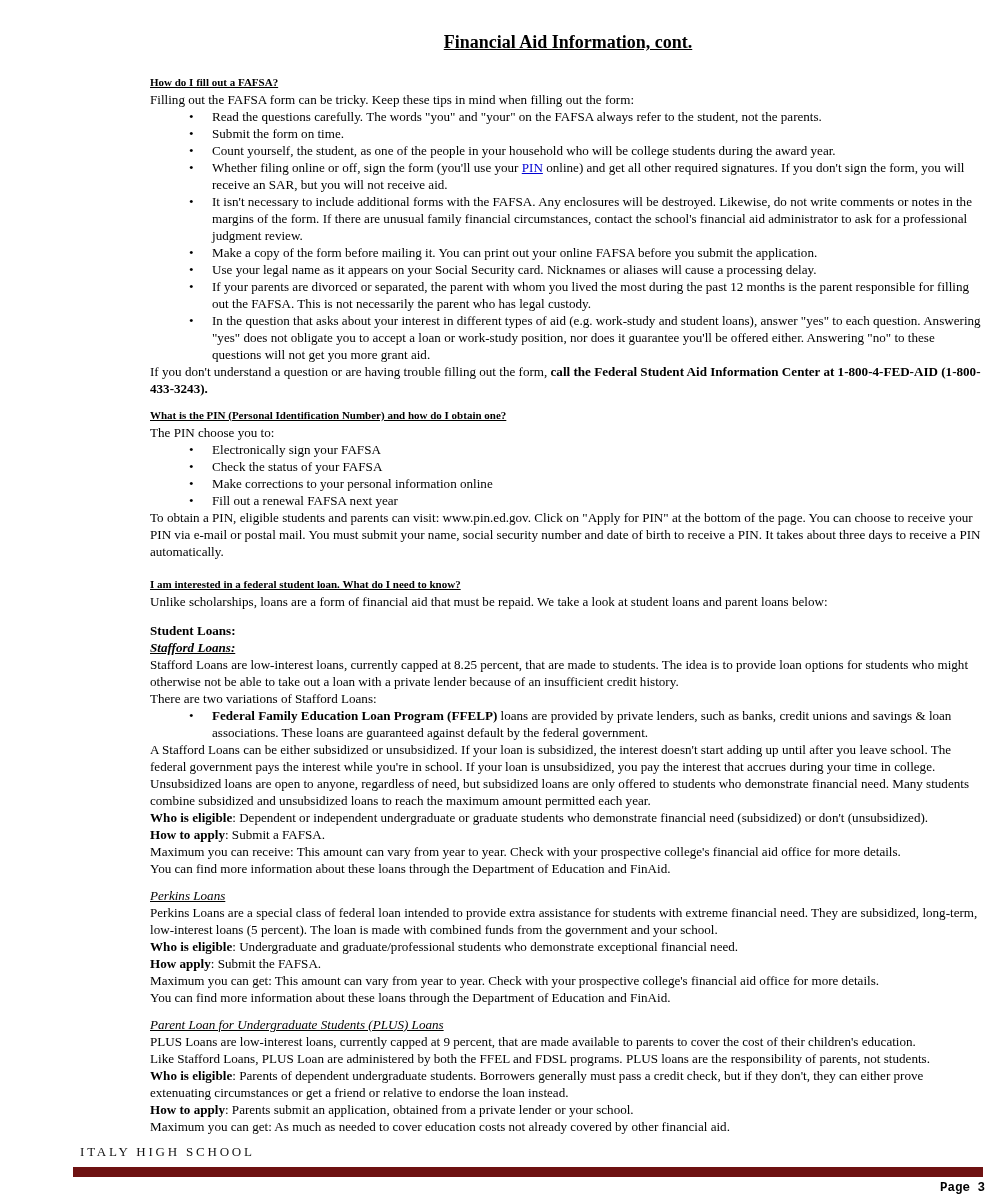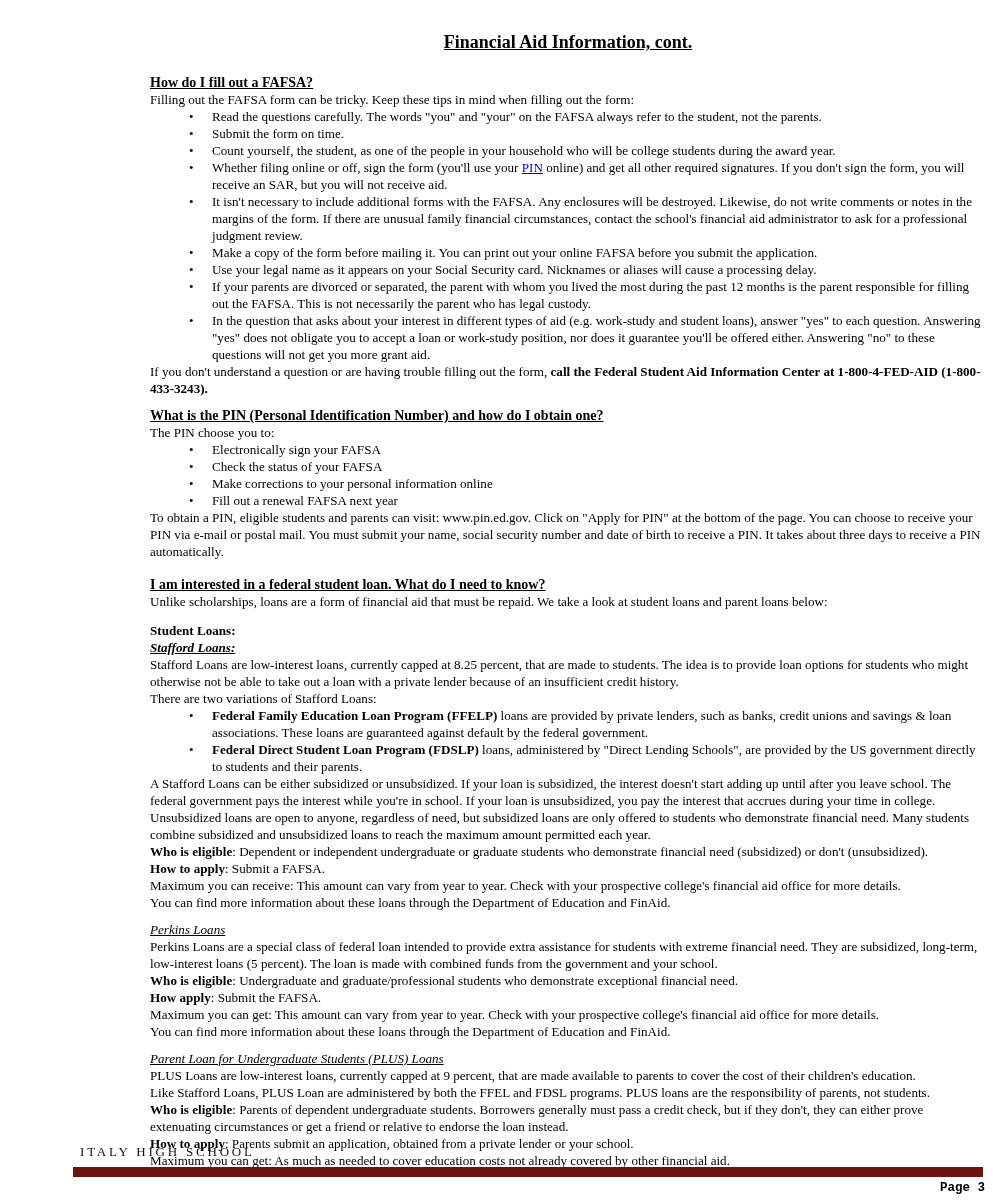--- a/index.html
+++ b/index.html
@@ -26,21 +26,21 @@
     font-size: 18px;
     font-weight: bold;
     text-decoration: underline;
     line-height: 24px;
     margin: 0 0 20px 0;
   }
   p { margin: 0; }
   .h {
     font-weight: bold;
     text-decoration: underline;
-    font-size: 14px;
+    font-size: 11px;
     margin: 0;
   }
   .b { font-weight: bold; }
   .iu { font-style: italic; text-decoration: underline; }
   .biu { font-weight: bold; font-style: italic; text-decoration: underline; }
   ul.blist { list-style: none; margin: 0; padding: 0; }
   ul.blist > li { position: relative; padding-left: 62px; }
   ul.blist > li::before {
     content: "\2022";
     position: absolute;
@@ -127,23 +127,20 @@
 
     <section class="gap-sl">
       <p class="b">Student Loans:</p>
       <p class="biu">Stafford Loans:</p>
       <p>Stafford Loans are low-interest loans, currently capped at 8.25 percent, that are made to students. The idea is to provide loan options for students who might otherwise not be able to take out a loan with a private lender because of an insufficient credit history.</p>
       <p>There are two variations of Stafford Loans:</p>
       <ul class="blist">
         <li>
           <span class="b">Federal Family Education Loan Program (FFELP)</span><span> loans are provided by private lenders, such as banks, credit unions and savings &amp; loan associations. These loans are guaranteed against default by the federal government.</span>
         </li>
-        <li>
-          <span class="b">Federal Direct Student Loan Program (FDSLP)</span><span> loans, administered by "Direct Lending Schools", are provided by the US government directly to students and their parents.</span>
-        </li>
       </ul>
       <p>A Stafford Loans can be either subsidized or unsubsidized. If your loan is subsidized, the interest doesn't start adding up until after you leave school. The federal government pays the interest while you're in school. If your loan is unsubsidized, you pay the interest that accrues during your time in college.</p>
       <p>Unsubsidized loans are open to anyone, regardless of need, but subsidized loans are only offered to students who demonstrate financial need. Many students combine subsidized and unsubsidized loans to reach the maximum amount permitted each year.</p>
       <p>
         <span class="b">Who is eligible</span><span>: Dependent or independent undergraduate or graduate students who demonstrate financial need (subsidized) or don't (unsubsidized).</span>
       </p>
       <p>
         <span class="b">How to apply</span><span>: Submit a FAFSA.</span>
       </p>
       <p>Maximum you can receive: This amount can vary from year to year. Check with your prospective college's financial aid office for more details.</p>

